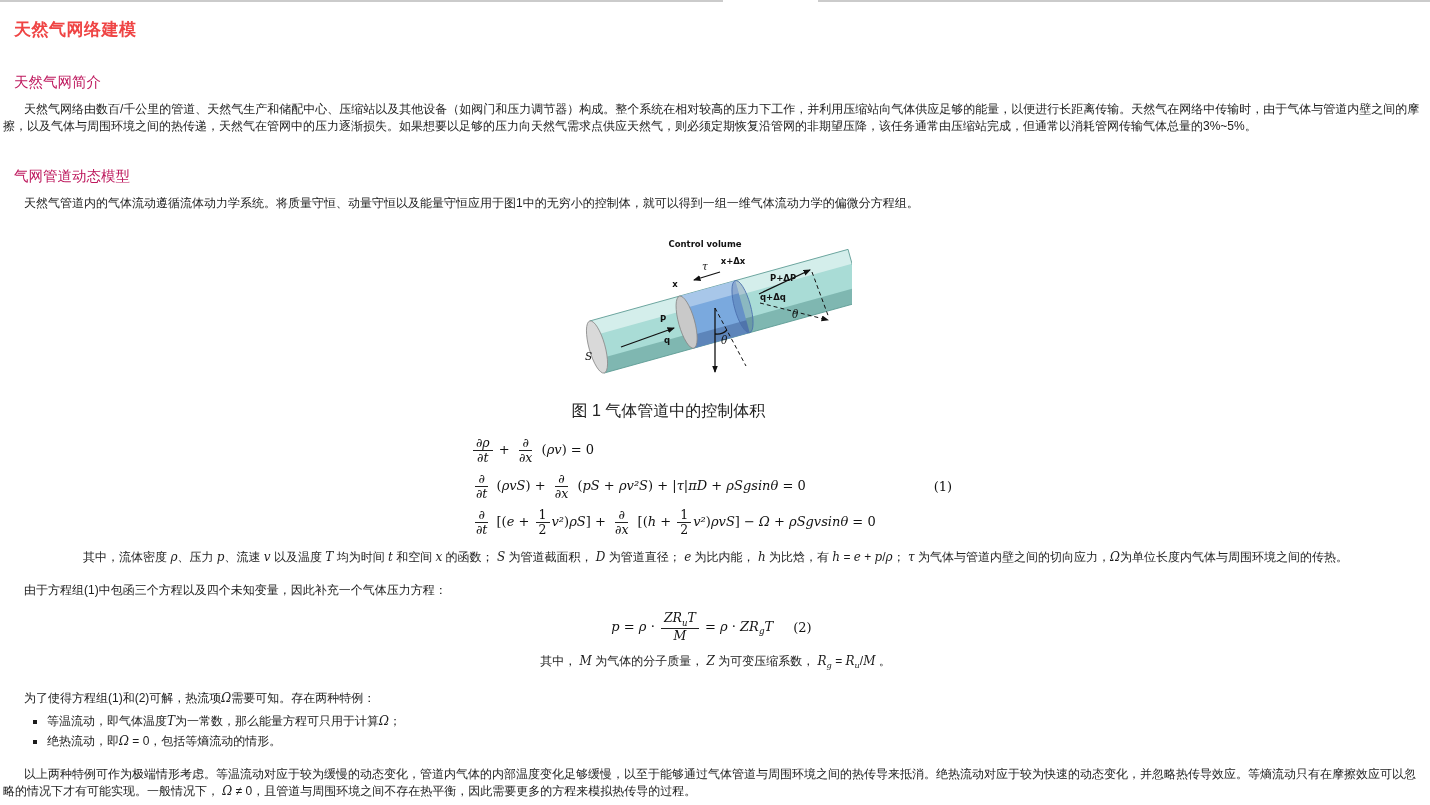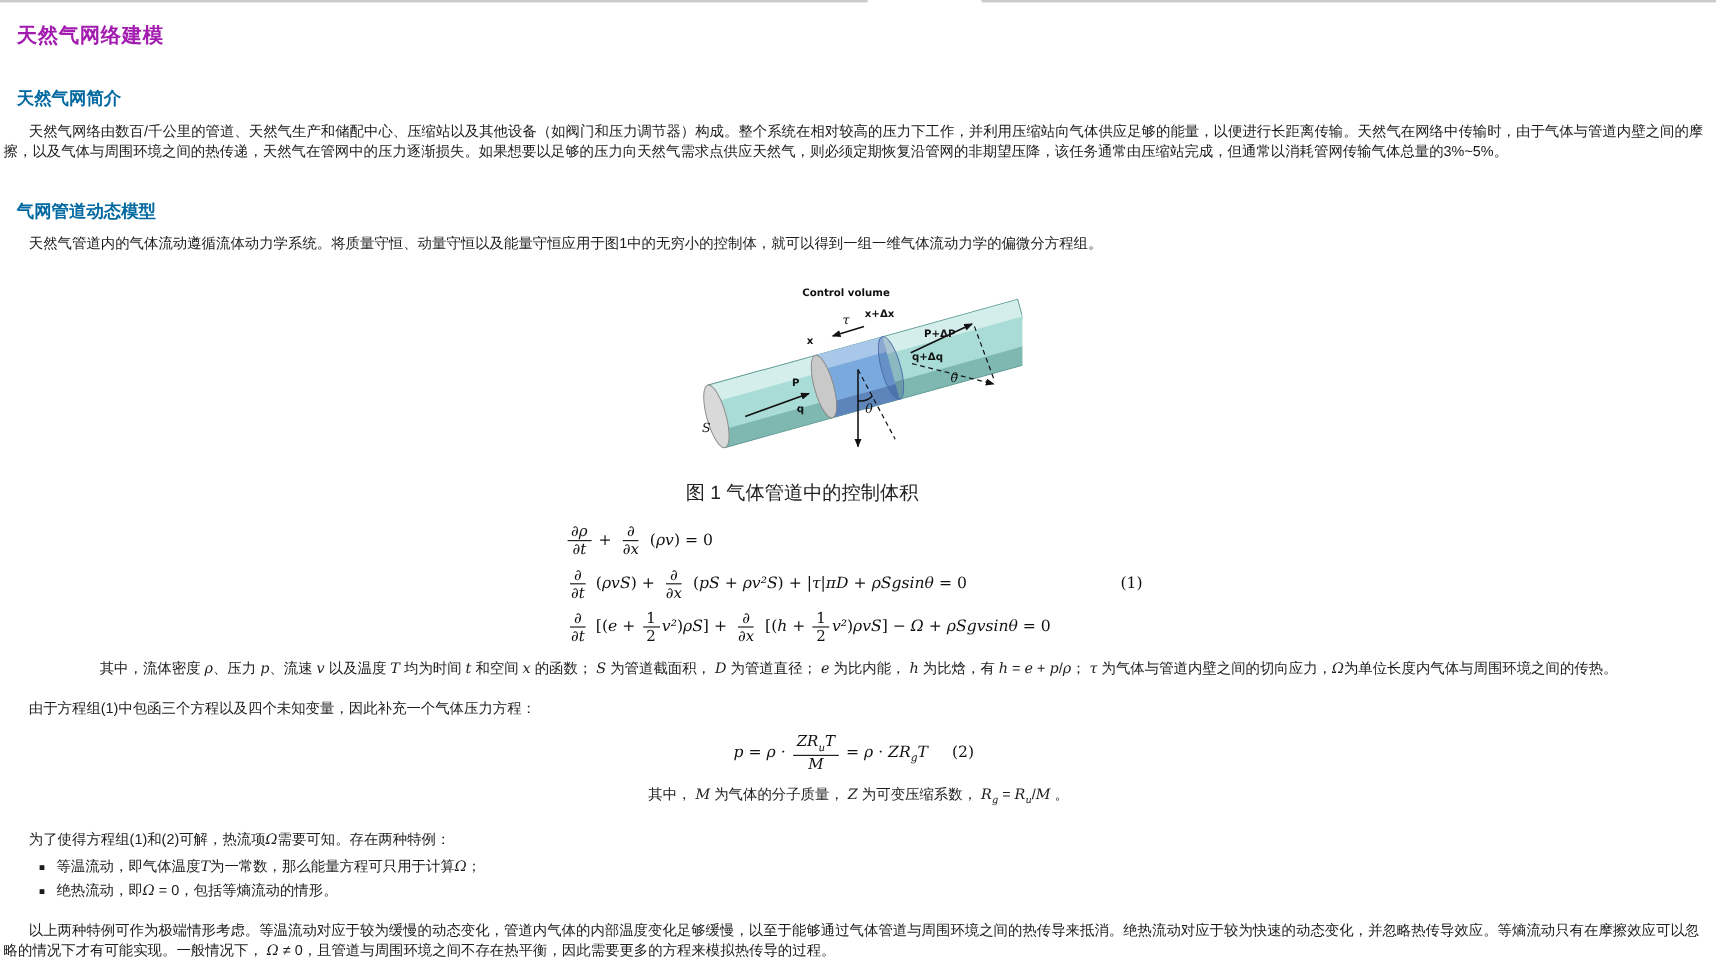--- a/index.html
+++ b/index.html
@@ -9,24 +9,24 @@
     font-size:12px;color:#1c1c1c;
   }
   
   .topline{position:absolute;top:0;left:0;width:1430px;height:2px;}
   .topline .seg{position:absolute;top:0;height:2px;background:#cbcbcb;}
   .topline .seg.left{left:0;width:723px;}
   .topline .seg.right{left:818px;width:612px;}
 
   main{padding:10px 10px 0 3px;}
   h1{
-    font-size:17px;font-weight:600;color:#a21caf;
+    font-size:17px;font-weight:600;color:#ef4444;
     margin:8px 0 16px 11px;letter-spacing:.5px;
   }
-  h2{font-size:14.5px;font-weight:700;color:#0369a1;margin:32px 0 9px 11px;}
+  h2{font-size:14.5px;font-weight:400;color:#be185d;margin:32px 0 9px 11px;}
   p{margin:0 0;line-height:17px;}
   p.indent{text-indent:21px;}
   p.half{text-indent:8px;text-align:center;}
   ul{list-style:square;margin:6px 0 10px 0;padding-left:44px;}
   li{margin:3px 0;line-height:17px;}
 
   
   .im{font-family:"DejaVu Serif",serif;font-style:italic;}
   sub.im,sup.im{font-size:0.68em;}
   .eq{font-family:"DejaVu Serif",serif;font-size:13px;color:#111;white-space:nowrap;}

